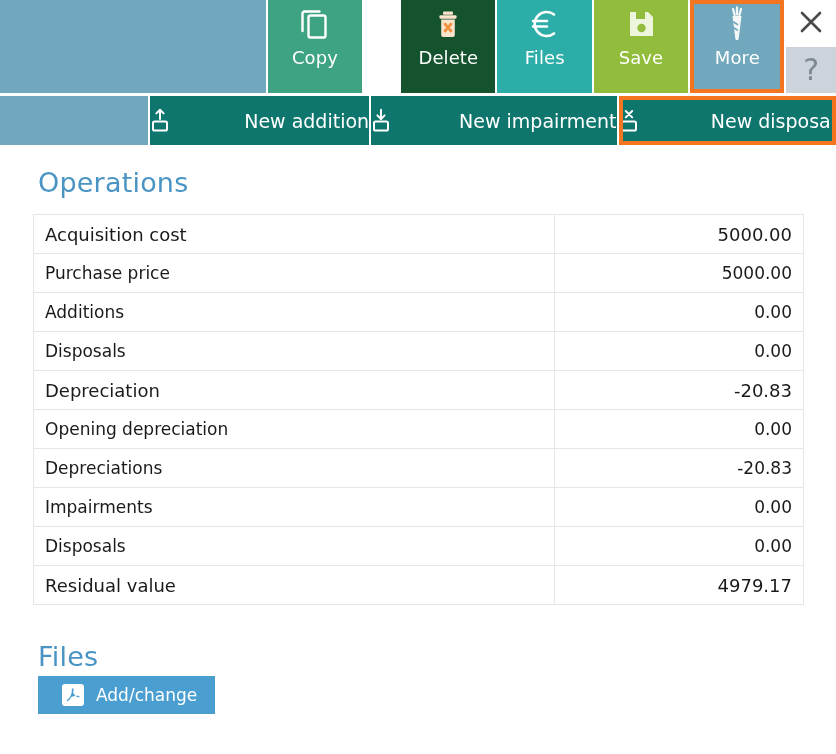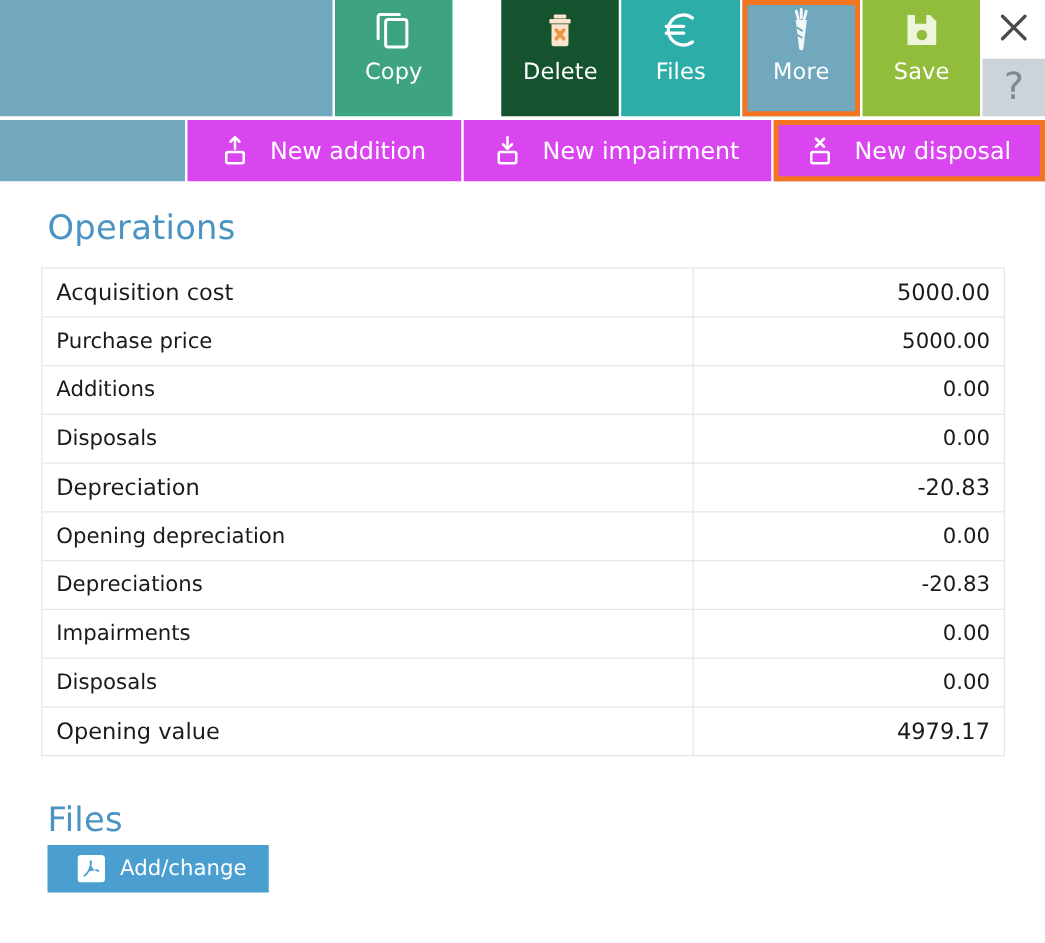--- a/index.html
+++ b/index.html
@@ -90,25 +90,25 @@
     width: 836px;
     margin-top: 3px;
     align-items: stretch;
   }
   .tab-filler {
     width: 148px;
     background: #71a8bd;
     margin-right: 2px;
   }
   .tab {
-    background: #d946ef;
+    background: #0f766e;
     color: #ffffff;
     display: flex;
     align-items: center;
-    justify-content: center;
+    justify-content: space-between;
     margin-right: 2px;
     font-size: 19px;
     box-sizing: border-box;
     position: relative;
   }
   .tab .tab-icon {
     margin-right: 18px;
     display: flex;
     align-items: center;
     justify-content: center;
@@ -211,40 +211,40 @@
   <div class="tb-btn tb-sell">
     <span class="tb-icon">
       <svg width="36" height="36" viewBox="0 0 36 36">
         <path d="M27 8.5 A12 12 0 1 0 27 27.5" fill="none" stroke="#ffffff" stroke-width="2.6" stroke-linecap="round"></path>
         <path d="M6 15 H20 M6 20.5 H20" stroke="#ffffff" stroke-width="2.6" stroke-linecap="round"></path>
       </svg>
     </span>
     <span class="tb-label">Files</span>
   </div>
 
+  <div class="tb-btn tb-save">
+    <span class="tb-icon">
+      <svg width="32" height="34" viewBox="0 0 32 34">
+        <path d="M5 5 H23 L28 10 V29 H5 Z" fill="#eef5dd"></path>
+        <rect x="11" y="5" width="9" height="7" fill="#92bd3c"></rect>
+        <circle cx="16.5" cy="21" r="4.2" fill="#92bd3c"></circle>
+      </svg>
+    </span>
+    <span class="tb-label">Save</span>
+  </div>
+
   <div class="tb-btn tb-more">
     <span class="tb-icon">
       <svg width="30" height="38" viewBox="0 0 30 38">
         <path d="M11 4 L12.6 10 M15 2.5 L15 9.5 M19 4 L17.4 10" stroke="#f3f7f8" stroke-width="2.3" stroke-linecap="round" fill="none"></path>
         <path d="M10.5 11 H19.5 L16.7 33.5 a1.7 1.7 0 0 1 -3.4 0 Z" fill="#f3f7f8"></path>
         <path d="M11.5 17 L15.5 19.5 M11.9 23 L15.3 25" stroke="#71a8bd" stroke-width="1.6" stroke-linecap="round"></path>
       </svg>
     </span>
     <span class="tb-label">More</span>
-  </div>
-
-  <div class="tb-btn tb-save">
-    <span class="tb-icon">
-      <svg width="32" height="34" viewBox="0 0 32 34">
-        <path d="M5 5 H23 L28 10 V29 H5 Z" fill="#eef5dd"></path>
-        <rect x="11" y="5" width="9" height="7" fill="#92bd3c"></rect>
-        <circle cx="16.5" cy="21" r="4.2" fill="#92bd3c"></circle>
-      </svg>
-    </span>
-    <span class="tb-label">Save</span>
   </div>
 
   <div class="tb-right">
     <div class="tb-close">
       <span>
         <svg width="26" height="26" viewBox="0 0 26 26">
           <path d="M4 4 L22 22 M22 4 L4 22" stroke="#4a4a4a" stroke-width="2.6" stroke-linecap="round"></path>
         </svg>
       </span>
     </div>
@@ -326,21 +326,21 @@
       </tr>
       <tr>
         <td class="label">Impairments</td>
         <td class="value">0.00</td>
       </tr>
       <tr>
         <td class="label">Disposals</td>
         <td class="value">0.00</td>
       </tr>
       <tr class="strong">
-        <td class="label">Opening value</td>
+        <td class="label">Residual value</td>
         <td class="value">4979.17</td>
       </tr>
     </tbody>
   </table>
 
   <div class="section-title" id="files-title">Files</div>
 
   <div class="files-wrap">
     <button class="file-btn">
       <span class="pdf-icon">

